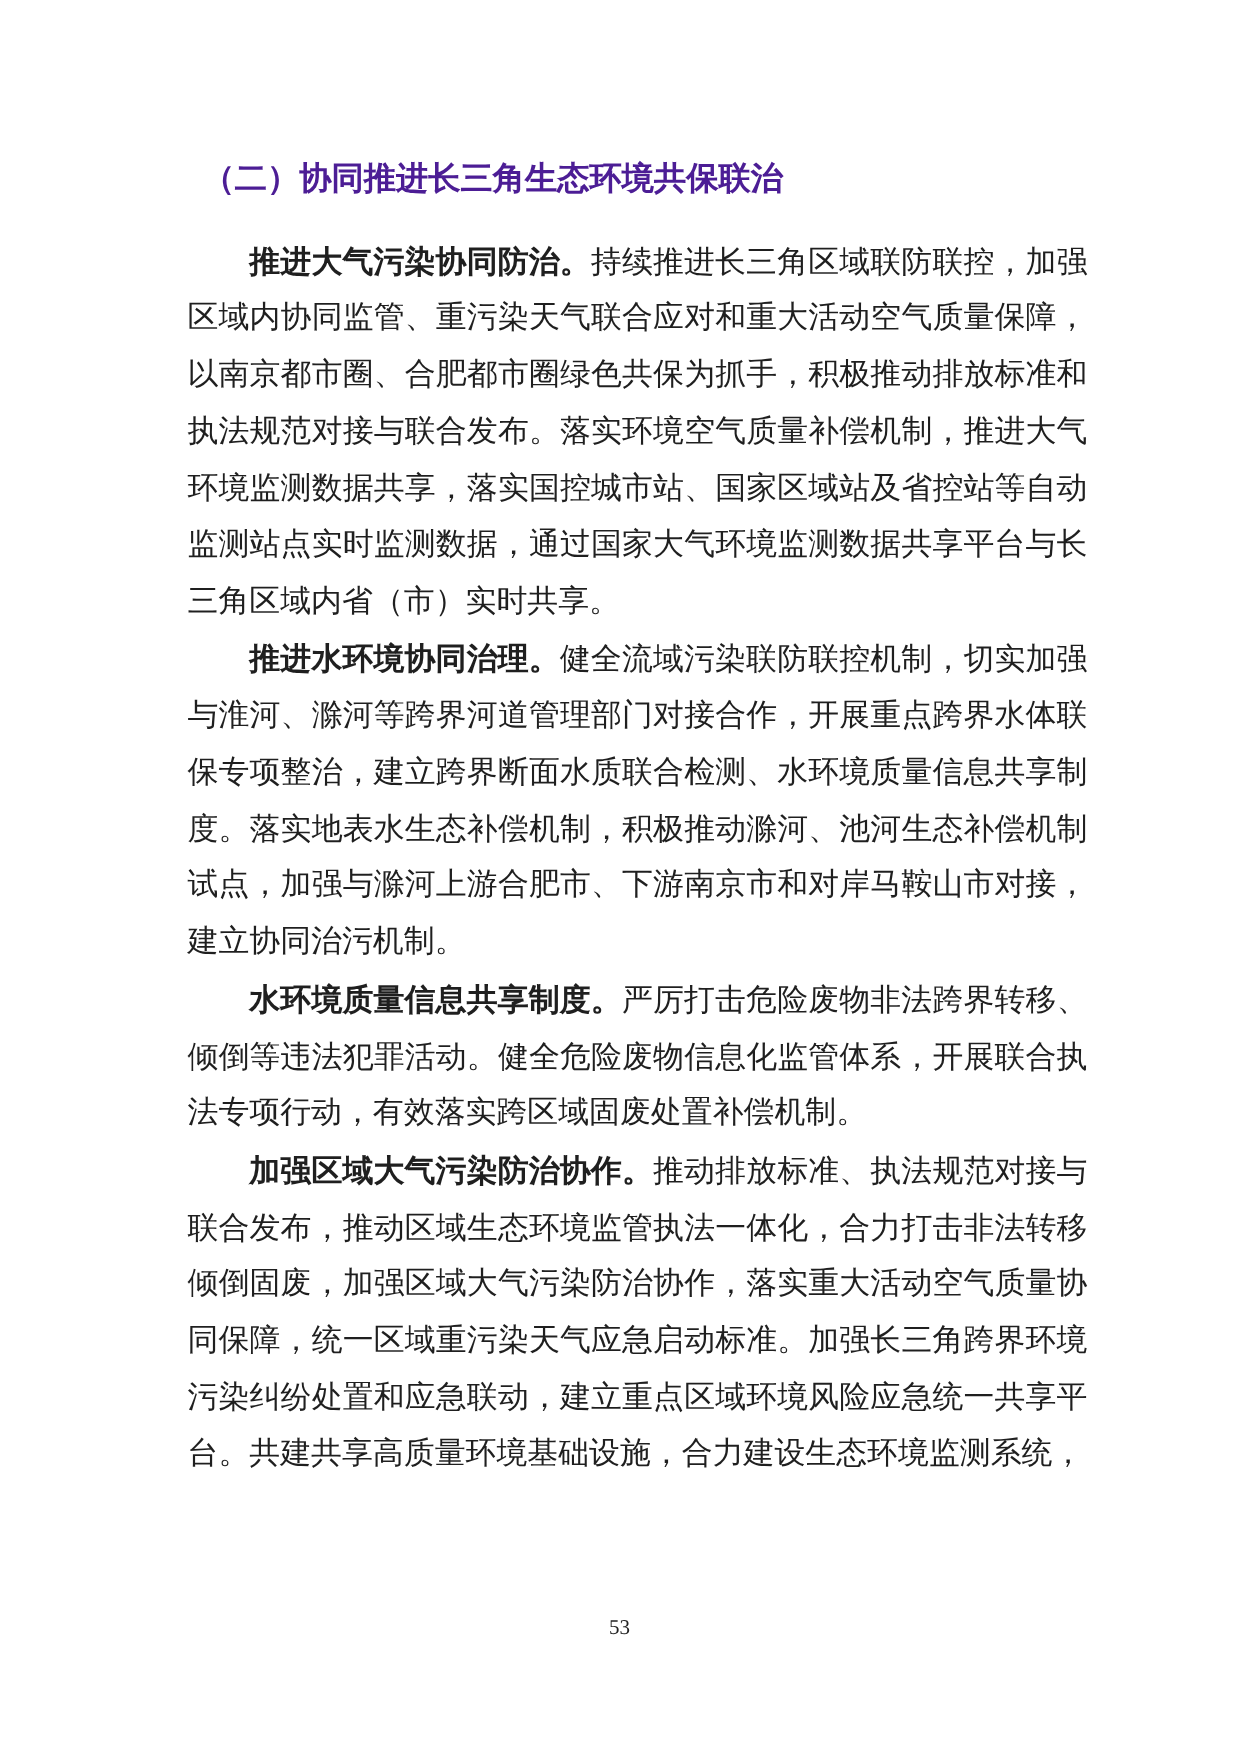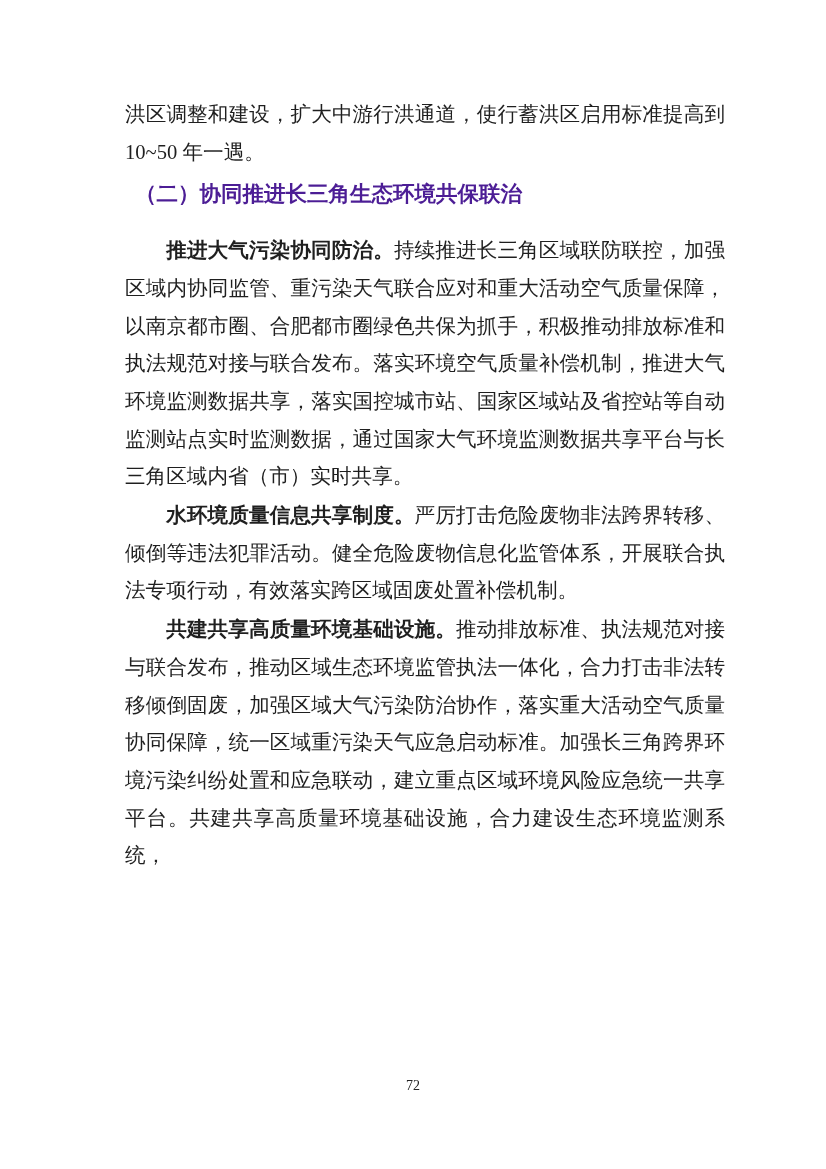--- a/index.html
+++ b/index.html
@@ -58,34 +58,34 @@
     line-height: 16px;
     color: #222222;
     font-family: "Liberation Serif", "DejaVu Serif", serif;
   }
 </style>
 </head>
 <body>
 
 <div class="doc-content">
 
-  <p class="para continuation">
-    <span>洪区调整和建设，扩大中游行洪通道，使行蓄洪区启用标准提高到10~50 年一遇。</span>
-  </p>
 
   <h3 class="section-heading">（二）协同推进长三角生态环境共保联治</h3>
 
   <p class="para body-para">
     <span class="lead">推进大气污染协同防治。</span><span>持续推进长三角区域联防联控，加强区域内协同监管、重污染天气联合应对和重大活动空气质量保障，以南京都市圈、合肥都市圈绿色共保为抓手，积极推动排放标准和执法规范对接与联合发布。落实环境空气质量补偿机制，推进大气环境监测数据共享，落实国控城市站、国家区域站及省控站等自动监测站点实时监测数据，通过国家大气环境监测数据共享平台与长三角区域内省（市）实时共享。</span>
   </p>
 
+  <p class="para body-para">
+    <span class="lead">推进水环境协同治理。</span><span>健全流域污染联防联控机制，切实加强与淮河、滁河等跨界河道管理部门对接合作，开展重点跨界水体联保专项整治，建立跨界断面水质联合检测、水环境质量信息共享制度。落实地表水生态补偿机制，积极推动滁河、池河生态补偿机制试点，加强与滁河上游合肥市、下游南京市和对岸马鞍山市对接，建立协同治污机制。</span>
+  </p>
 
   <p class="para body-para">
     <span class="lead">水环境质量信息共享制度。</span><span>严厉打击危险废物非法跨界转移、倾倒等违法犯罪活动。健全危险废物信息化监管体系，开展联合执法专项行动，有效落实跨区域固废处置补偿机制。</span>
   </p>
 
   <p class="para body-para">
-    <span class="lead">共建共享高质量环境基础设施。</span><span>推动排放标准、执法规范对接与联合发布，推动区域生态环境监管执法一体化，合力打击非法转移倾倒固废，加强区域大气污染防治协作，落实重大活动空气质量协同保障，统一区域重污染天气应急启动标准。加强长三角跨界环境污染纠纷处置和应急联动，建立重点区域环境风险应急统一共享平台。共建共享高质量环境基础设施，合力建设生态环境监测系统，</span>
+    <span class="lead">加强区域大气污染防治协作。</span><span>推动排放标准、执法规范对接与联合发布，推动区域生态环境监管执法一体化，合力打击非法转移倾倒固废，加强区域大气污染防治协作，落实重大活动空气质量协同保障，统一区域重污染天气应急启动标准。加强长三角跨界环境污染纠纷处置和应急联动，建立重点区域环境风险应急统一共享平台。共建共享高质量环境基础设施，合力建设生态环境监测系统，</span>
   </p>
 
 </div>
 
-<div class="page-number">72</div>
+<div class="page-number">53</div>
 
 </body></html>

